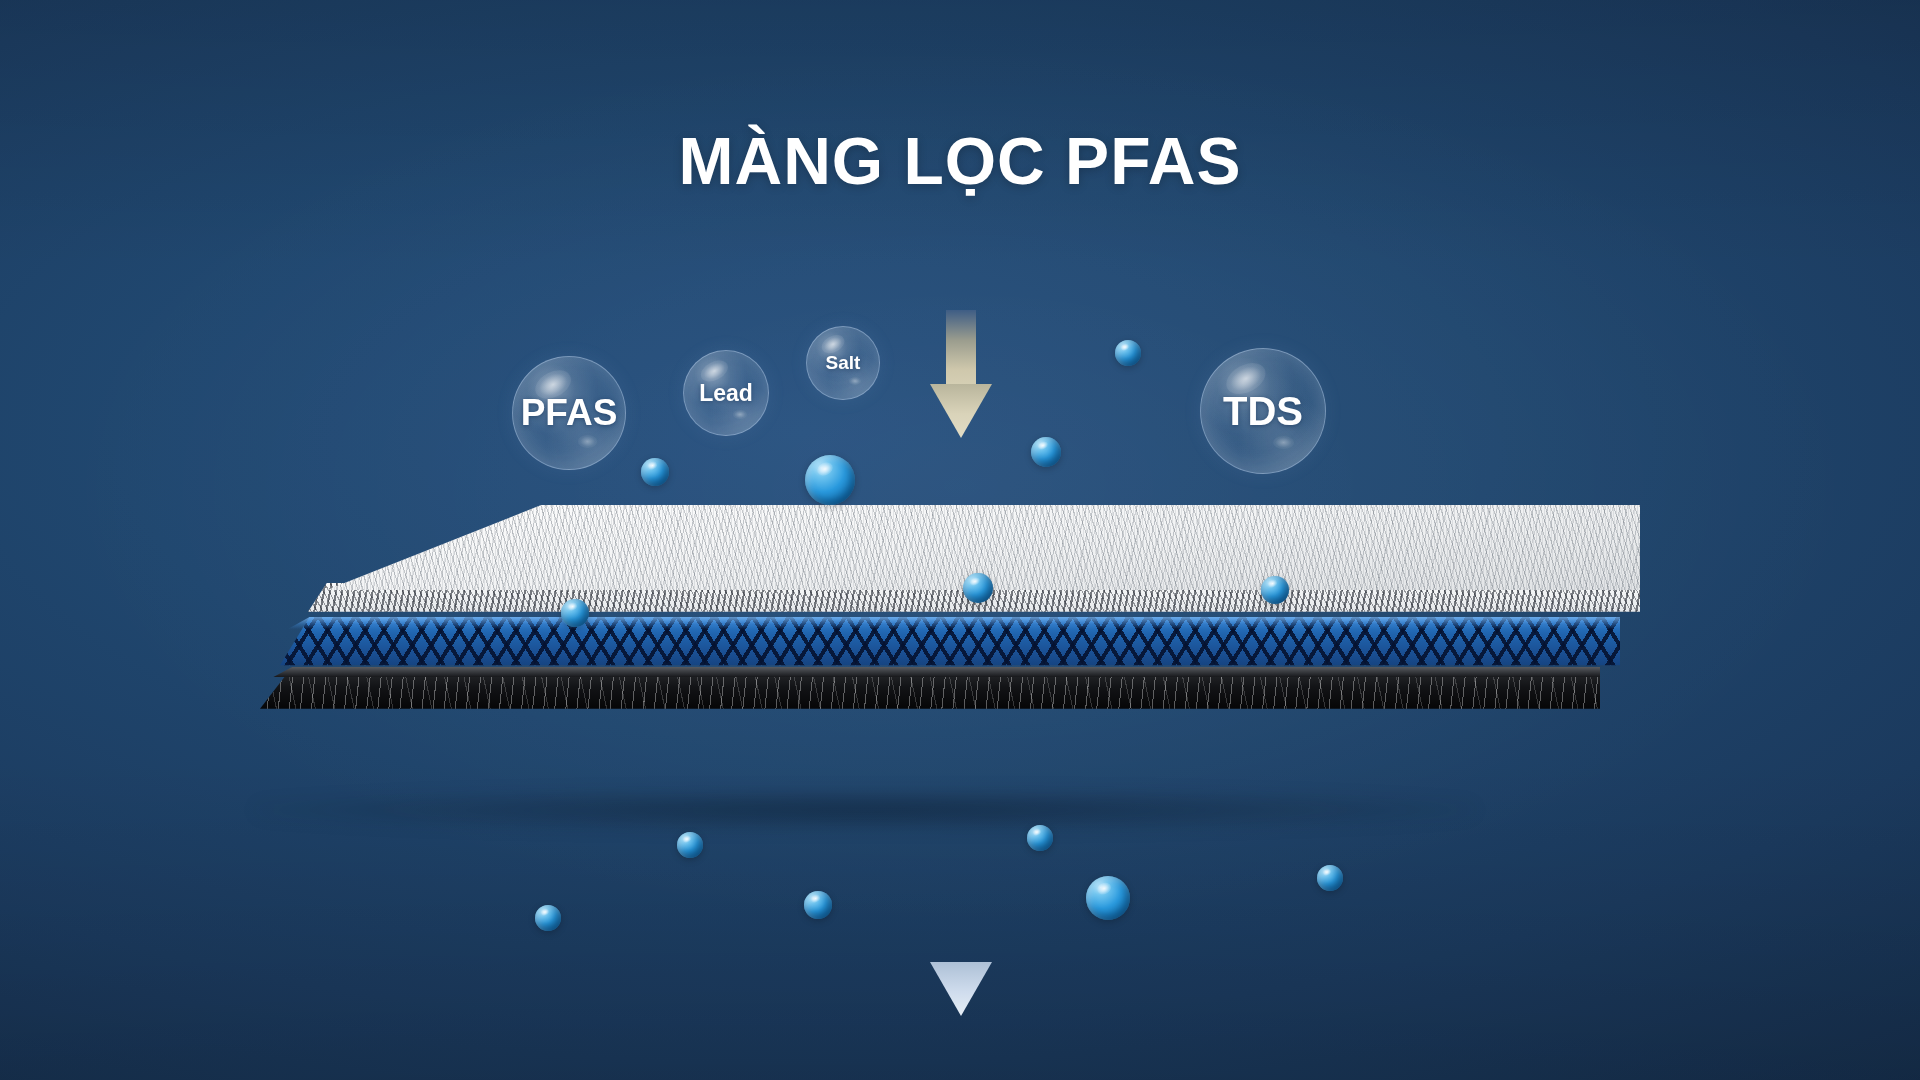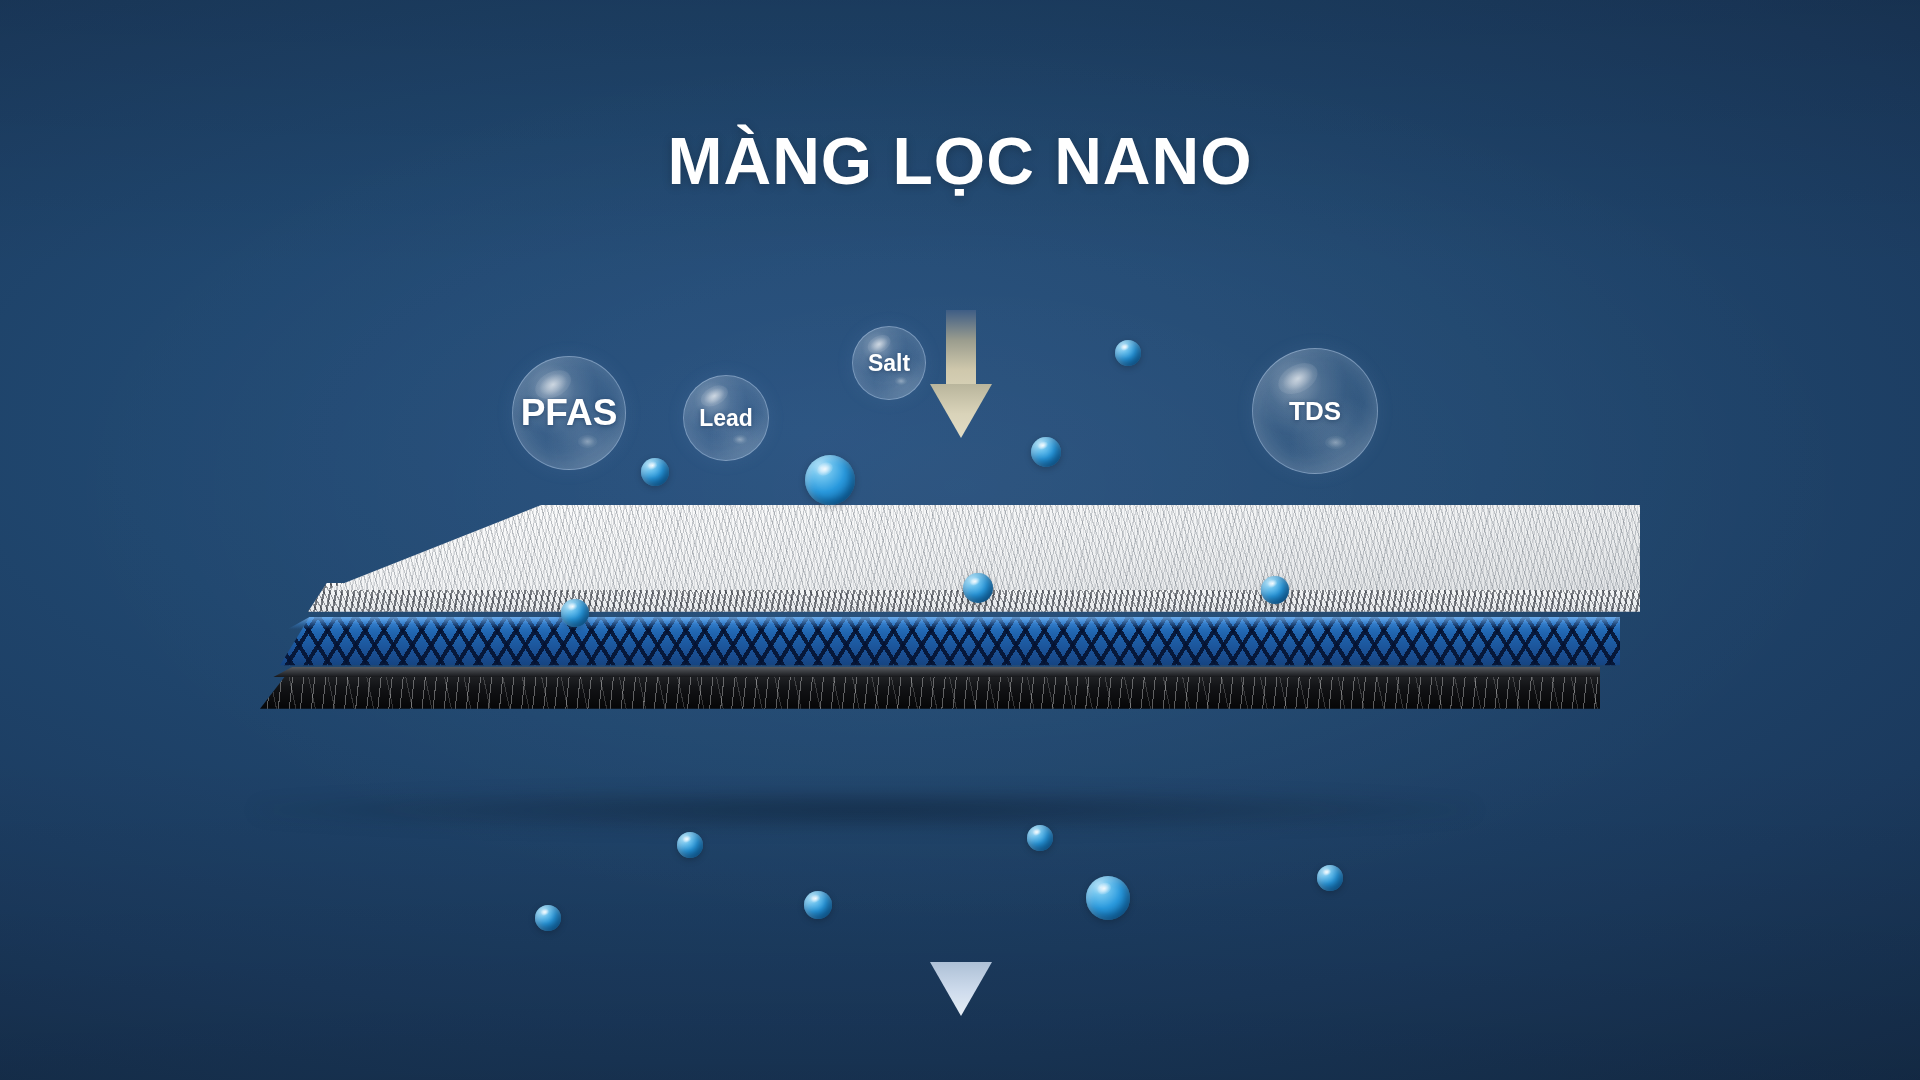--- a/index.html
+++ b/index.html
@@ -64,23 +64,23 @@
     text-shadow:0 1px 4px rgba(20,45,80,0.55);
   }
   .bubble .hl{
     position:absolute;border-radius:50%;pointer-events:none;
     background:radial-gradient(ellipse at 50% 50%, rgba(255,255,255,0.62) 0%, rgba(255,255,255,0.12) 55%, rgba(255,255,255,0) 100%);
   }
   .bubble .hl.a{left:19%;top:13%;width:34%;height:22%;transform:rotate(-28deg);}
   .bubble .hl.b{left:58%;top:70%;width:17%;height:11%;opacity:.55;}
 
   #bub-pfas{left:512px;top:356px;width:112px;height:112px;font-size:37px;}
-  #bub-lead{left:683px;top:375px;width:84px;height:84px;font-size:23px;}
-  #bub-salt{left:852px;top:326px;width:72px;height:72px;font-size:23px;}
-  #bub-tds {left:1252px;top:348px;width:124px;height:124px;font-size:26px;}
+  #bub-lead{left:683px;top:350px;width:84px;height:84px;font-size:23px;}
+  #bub-salt{left:806px;top:326px;width:72px;height:72px;font-size:19px;}
+  #bub-tds {left:1200px;top:348px;width:124px;height:124px;font-size:40px;}
   #bub-minerals{left:1186px;top:828px;width:106px;height:106px;font-size:19px;line-height:1.08;}
 
   
   .drop{
     position:absolute;border-radius:50%;z-index:18;
     background:
       radial-gradient(circle at 33% 26%, #bfe6fb 0%, #6fc4ef 18%, #2a9ade 48%, #1374b6 78%, #0c5690 100%);
     box-shadow: inset -3px -4px 9px rgba(4,44,80,0.55),
                 inset 3px 3px 7px rgba(235,250,255,0.45),
                 0 2px 7px rgba(0,0,0,0.22);
@@ -148,21 +148,21 @@
     position:absolute;left:255px;top:790px;width:1220px;height:40px;z-index:10;
     background:radial-gradient(ellipse at 50% 50%, rgba(4,14,28,0.42) 0%, rgba(4,14,28,0.16) 48%, rgba(4,14,28,0) 78%);
     filter:blur(8px);
   }
 </style>
 </head>
 <body>
 
 <div id="stage">
 
-  <div id="title">MÀNG LỌC NANO</div>
+  <div id="title">MÀNG LỌC PFAS</div>
 
   <div class="arrow" id="arrow-top">
     <div class="shaft"></div>
     <div class="headgrad"></div>
   </div>
 
   <div class="bubble" id="bub-pfas">
     <span class="hl a"></span>
     <span class="hl b"></span>
     <span>PFAS</span>

